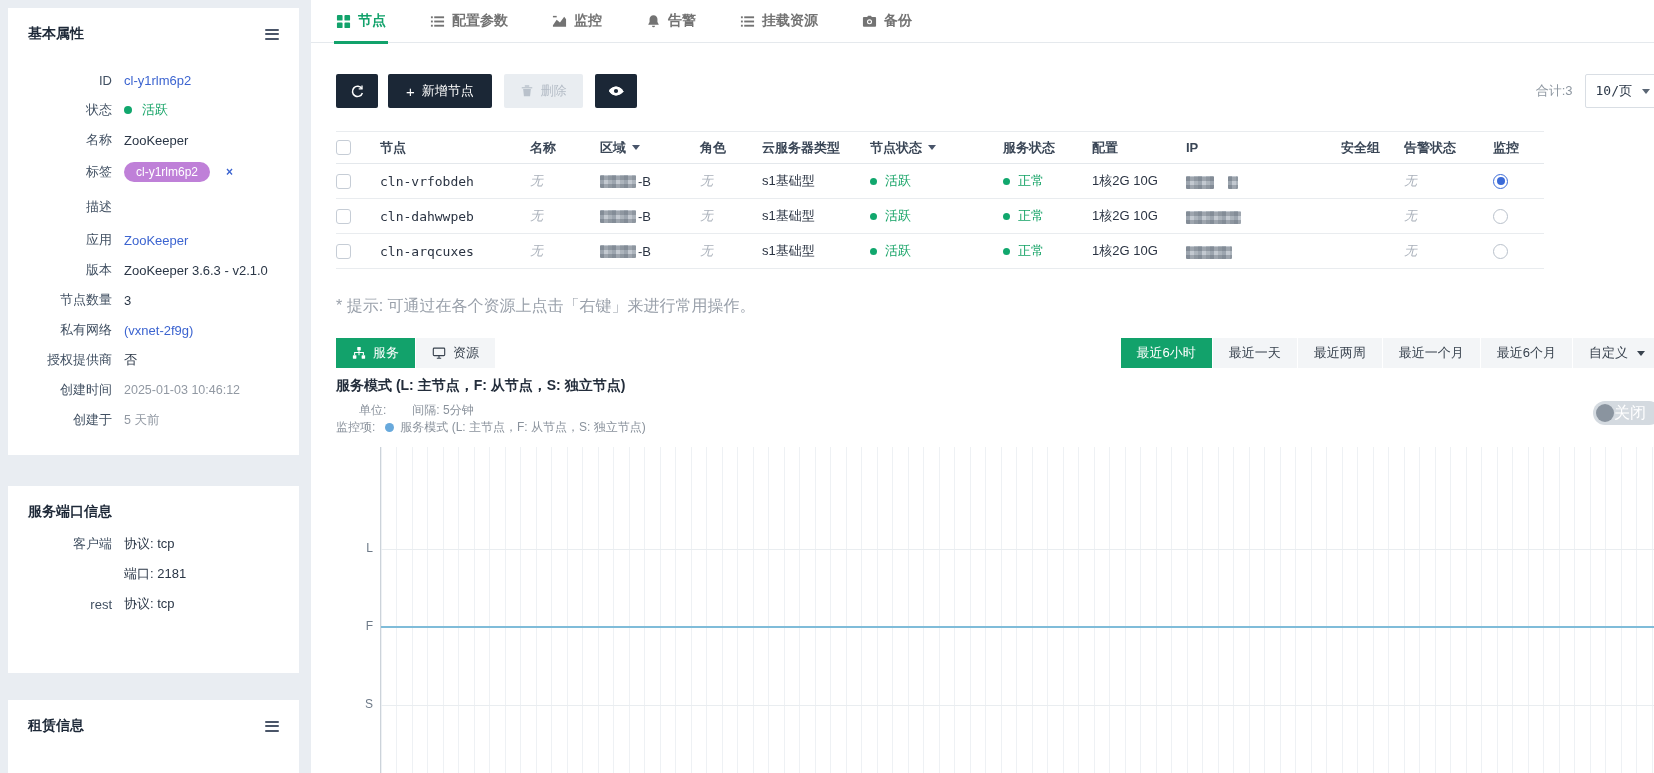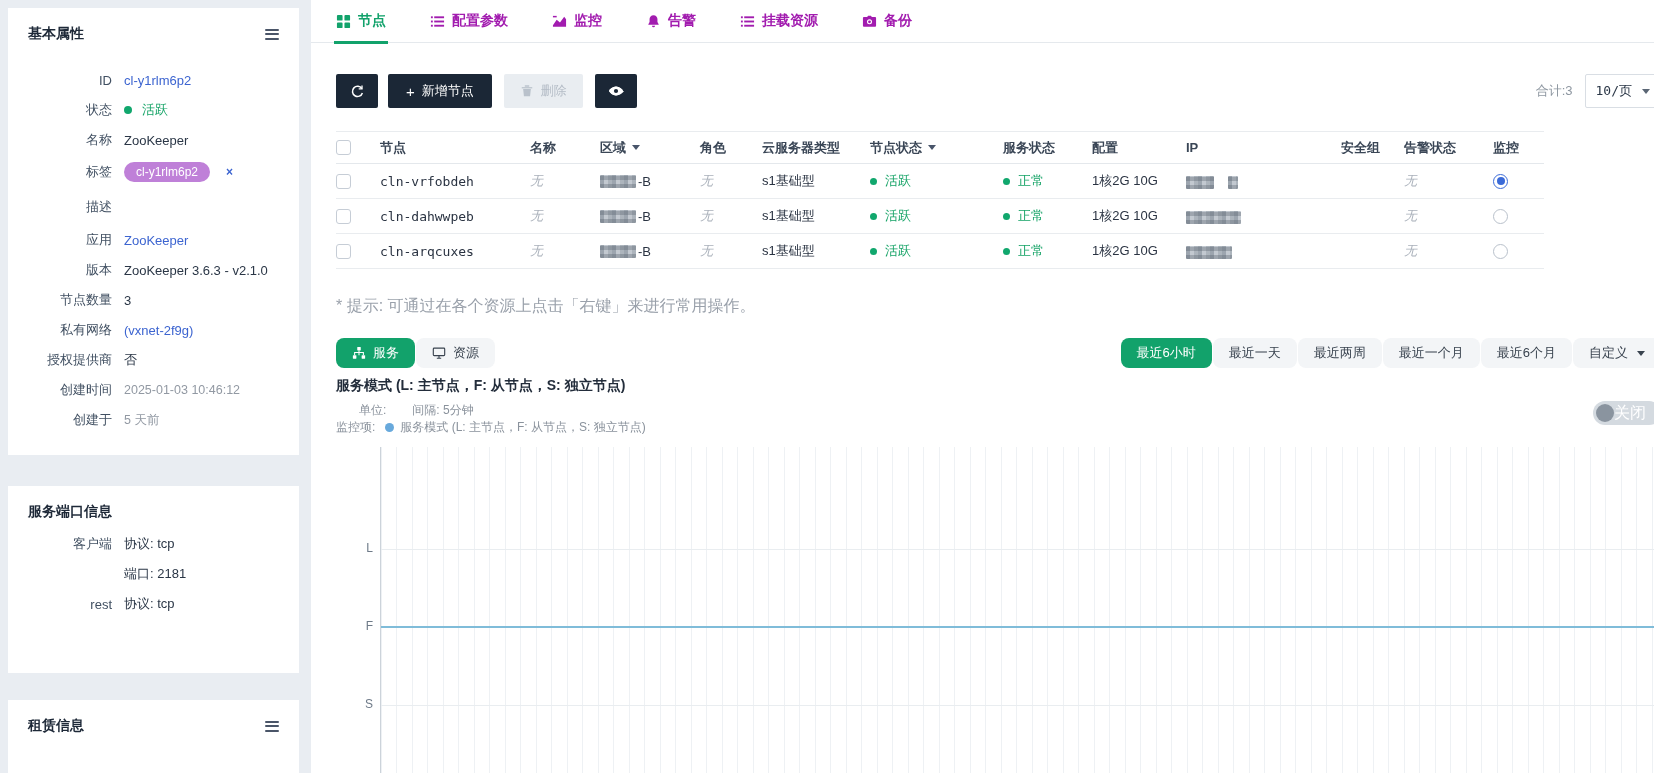--- a/index.html
+++ b/index.html
@@ -27,21 +27,21 @@
   .green-text { color:#18a468; }
   .pill { background:#bf80d8; color:#fff; font-size:12px; padding:3px 12px; border-radius:10px; }
   .tag-x { color:#3c64d0; font-weight:700; font-size:12px; margin-left:16px; cursor:pointer; }
 
   
   .main { position:absolute; left:311px; top:0; width:1460px; height:773px; background:#fff; }
 
   .tabbar { position:absolute; top:0; left:0; right:0; height:43px; border-bottom:1px solid #e5e9ed;
     display:flex; align-items:center; padding-left:25px; gap:44px; }
   .tab { position:relative; height:43px; display:flex; align-items:center; gap:7px;
-    font-size:14px; font-weight:600; color:#a21caf; cursor:pointer; }
+    font-size:14px; font-weight:600; color:#737373; cursor:pointer; }
   .tab svg { width:15px; height:15px; }
   .tab.active { color:#12a26b; }
   .tab.active .tab-underline { position:absolute; left:-2px; right:-2px; bottom:-1px; height:3px; background:#12a26b; }
 
   .toolbar { position:absolute; top:74px; left:25px; right:110px; height:34px; display:flex; align-items:center; }
   .btn { height:34px; border-radius:2px; display:inline-flex; align-items:center; justify-content:center;
     font-size:13px; cursor:pointer; }
   .btn-dark { background:#1b2736; color:#fff; }
   .btn-icon { width:42px; }
   .btn-add { padding:0 18px; margin-left:10px; gap:7px; }
@@ -83,21 +83,21 @@
   .radio.checked { border-color:#3b6bd8; }
   .radio.checked i { width:8px; height:8px; border-radius:50%; background:#3b6bd8; display:block; }
 
   .tip { position:absolute; top:296px; left:25px; font-size:16px; color:#9aa1ab; }
 
   
   .controls { position:absolute; top:338px; left:25px; right:110px; height:30px;
     display:flex; align-items:center; justify-content:space-between; }
   .seg-group { display:flex; gap:1px; }
   .seg { height:30px; display:flex; align-items:center; justify-content:center; gap:7px;
-    background:#f3f5f7; color:#39434f; font-size:13px; padding:0 16px; cursor:pointer;border-radius:8px; }
+    background:#f3f5f7; color:#39434f; font-size:13px; padding:0 16px; cursor:pointer; }
   .seg svg { width:14px; height:14px; }
   .seg.active { background:#12a26b; color:#fff; }
   .seg .caret { border-top-color:#39434f; margin-left:2px; }
 
   .chart-title { position:absolute; top:377px; left:25px; font-size:14px; font-weight:700; color:#232d3b; }
   .meta-line { position:absolute; left:25px; font-size:12px; color:#8a929c; display:flex; align-items:center; }
   .meta-unit { top:402px;margin-left:23px; }
   .meta-unit .interval { margin-left:26px; }
   .meta-legend { top:419px; }
   .legend-dot { width:9px; height:9px; border-radius:50%; background:#68a9dc; display:inline-block; margin:0 6px 0 10px; }

